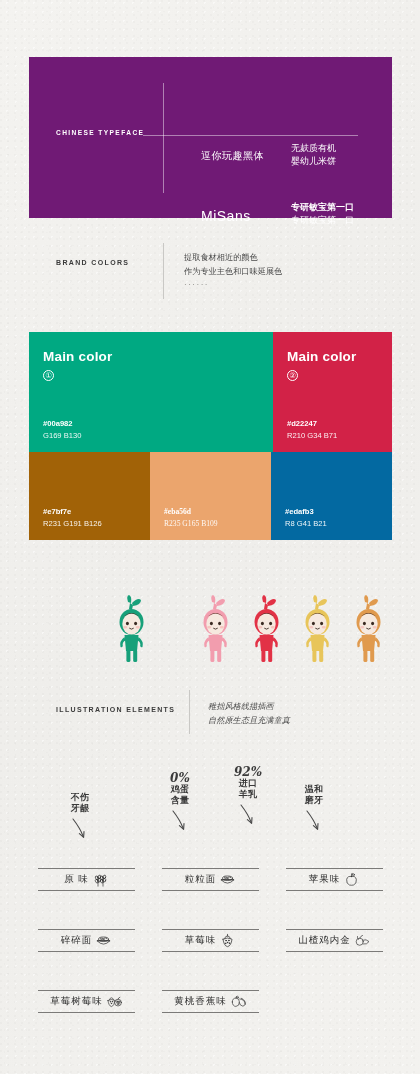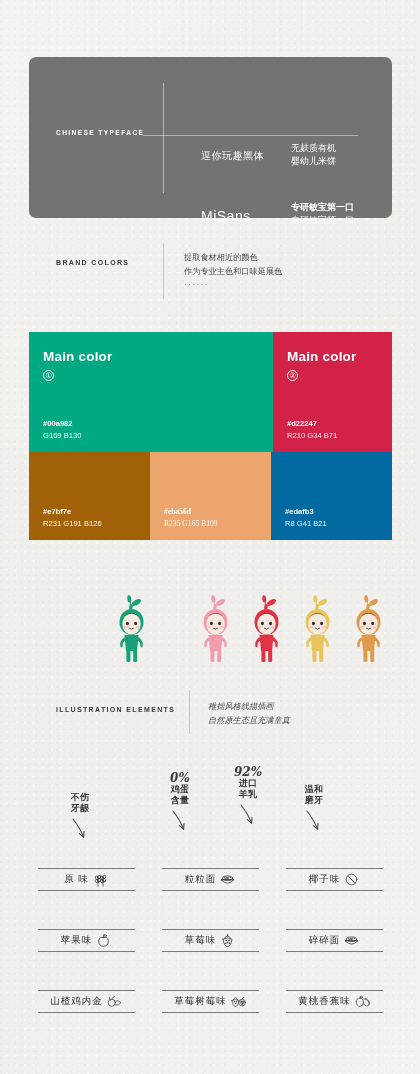--- a/index.html
+++ b/index.html
@@ -22,22 +22,21 @@
   .sec-label {
     font-size: 7px; font-weight: 700; letter-spacing: 1.35px;
     color: #3b3b3b; white-space: nowrap; padding-top: 4px;
   }
   .sec-rule-v { width: 1px; background: #c9c8c5; align-self: stretch; }
   .sec-desc { font-size: 8.2px; line-height: 1.65; color: #4a4a4a; }
 
   
   #typeface-block {
     position: absolute; left: 29px; top: 57px; width: 363px; height: 161px;
-    background: #737373;
-    border-radius: 7px;
+    background: #701a75;
   }
   .tf-label {
     position: absolute; left: 27px; top: 72px;
     font-size: 6.6px; font-weight: 700; letter-spacing: 1.4px; color: #ffffff;
   }
   .tf-hrule {
     position: absolute; left: 114px; top: 78px; width: 215px; height: 1px;
     background: rgba(255,255,255,0.45);
   }
   .tf-vrule {
@@ -400,43 +399,46 @@
               <path d="M6.6 8.2 Q9 6.8 11.4 8.2"></path>
             </g>
           </svg>
         </span>
       </div>
       <div class="rule bot"></div>
     </div>
     <div class="flavor">
       <div class="rule top"></div>
       <div class="body">
-        <span class="fl-text">椰子味</span>
-        <span class="fl-icon">
-          <svg viewBox="0 0 20 18">
-            <g stroke="#2e2e2e" stroke-width="0.85" fill="none" stroke-linecap="round">
-              <circle cx="10" cy="9" r="6.4"></circle>
-              <path d="M5.6 4.5 L14.4 13.5"></path>
-              <path d="M8.6 7.4 L12.2 11"></path>
-            </g>
-          </svg>
-        </span>
-      </div>
-      <div class="rule bot"></div>
-    </div>
-    <div class="flavor">
-      <div class="rule top"></div>
-      <div class="body">
         <span class="fl-text">苹果味</span>
         <span class="fl-icon">
           <svg viewBox="0 0 20 18">
             <g stroke="#2e2e2e" stroke-width="0.85" fill="none" stroke-linecap="round">
               <path d="M10 5.4 Q5.2 4.2 4.2 9 Q3.6 14.2 7.6 15.6 Q10 16.2 12.4 15.6 Q16.4 14.2 15.8 9 Q14.8 4.2 10 5.4 Z"></path>
               <path d="M10 5.4 Q10 3 10.6 1.6"></path>
               <path d="M10.6 2.6 Q13.2 1.4 14.2 3.4 Q12 4.6 10.6 3.6"></path>
+            </g>
+          </svg>
+        </span>
+      </div>
+      <div class="rule bot"></div>
+    </div>
+    <div class="flavor">
+      <div class="rule top"></div>
+      <div class="body">
+        <span class="fl-text">碎碎面</span>
+        <span class="fl-icon">
+          <svg viewBox="0 0 20 18">
+            <g stroke="#2e2e2e" stroke-width="0.85" fill="none" stroke-linecap="round">
+              <path d="M2.5 9.5 Q10 17.5 17.5 9.5 Z"></path>
+              <path d="M2.5 9.5 L17.5 9.5"></path>
+              <ellipse cx="10" cy="7.4" rx="6" ry="2.6"></ellipse>
+              <path d="M6 6.8 Q8 5.2 10 6.8"></path>
+              <path d="M10.4 6.4 Q12.4 5 14 6.6"></path>
+              <path d="M6.6 8.2 Q9 6.8 11.4 8.2"></path>
             </g>
           </svg>
         </span>
       </div>
       <div class="rule bot"></div>
     </div>
     <div class="flavor">
       <div class="rule top"></div>
       <div class="body">
         <span class="fl-text">草莓味</span>
@@ -444,39 +446,20 @@
           <svg viewBox="0 0 20 18">
             <g stroke="#2e2e2e" stroke-width="0.85" fill="none" stroke-linecap="round">
               <path d="M4.6 7.4 Q10 4.6 15.4 7.4 Q14.4 15.4 10 16.4 Q5.6 15.4 4.6 7.4 Z"></path>
               <path d="M6.6 6.4 Q7.6 3.4 10 3.6 Q12.4 3.4 13.4 6.4"></path>
               <path d="M10 3.6 L10 1.6"></path>
               <circle cx="8.2" cy="9.2" r="0.45" fill="#2e2e2e"></circle>
               <circle cx="11.6" cy="9" r="0.45" fill="#2e2e2e"></circle>
               <circle cx="9.9" cy="11.4" r="0.45" fill="#2e2e2e"></circle>
               <circle cx="7.6" cy="12.4" r="0.45" fill="#2e2e2e"></circle>
               <circle cx="12.2" cy="12.2" r="0.45" fill="#2e2e2e"></circle>
-            </g>
-          </svg>
-        </span>
-      </div>
-      <div class="rule bot"></div>
-    </div>
-    <div class="flavor">
-      <div class="rule top"></div>
-      <div class="body">
-        <span class="fl-text">碎碎面</span>
-        <span class="fl-icon">
-          <svg viewBox="0 0 20 18">
-            <g stroke="#2e2e2e" stroke-width="0.85" fill="none" stroke-linecap="round">
-              <path d="M2.5 9.5 Q10 17.5 17.5 9.5 Z"></path>
-              <path d="M2.5 9.5 L17.5 9.5"></path>
-              <ellipse cx="10" cy="7.4" rx="6" ry="2.6"></ellipse>
-              <path d="M6 6.8 Q8 5.2 10 6.8"></path>
-              <path d="M10.4 6.4 Q12.4 5 14 6.6"></path>
-              <path d="M6.6 8.2 Q9 6.8 11.4 8.2"></path>
             </g>
           </svg>
         </span>
       </div>
       <div class="rule bot"></div>
     </div>
     <div class="flavor">
       <div class="rule top"></div>
       <div class="body">
         <span class="fl-text">山楂鸡内金</span>

